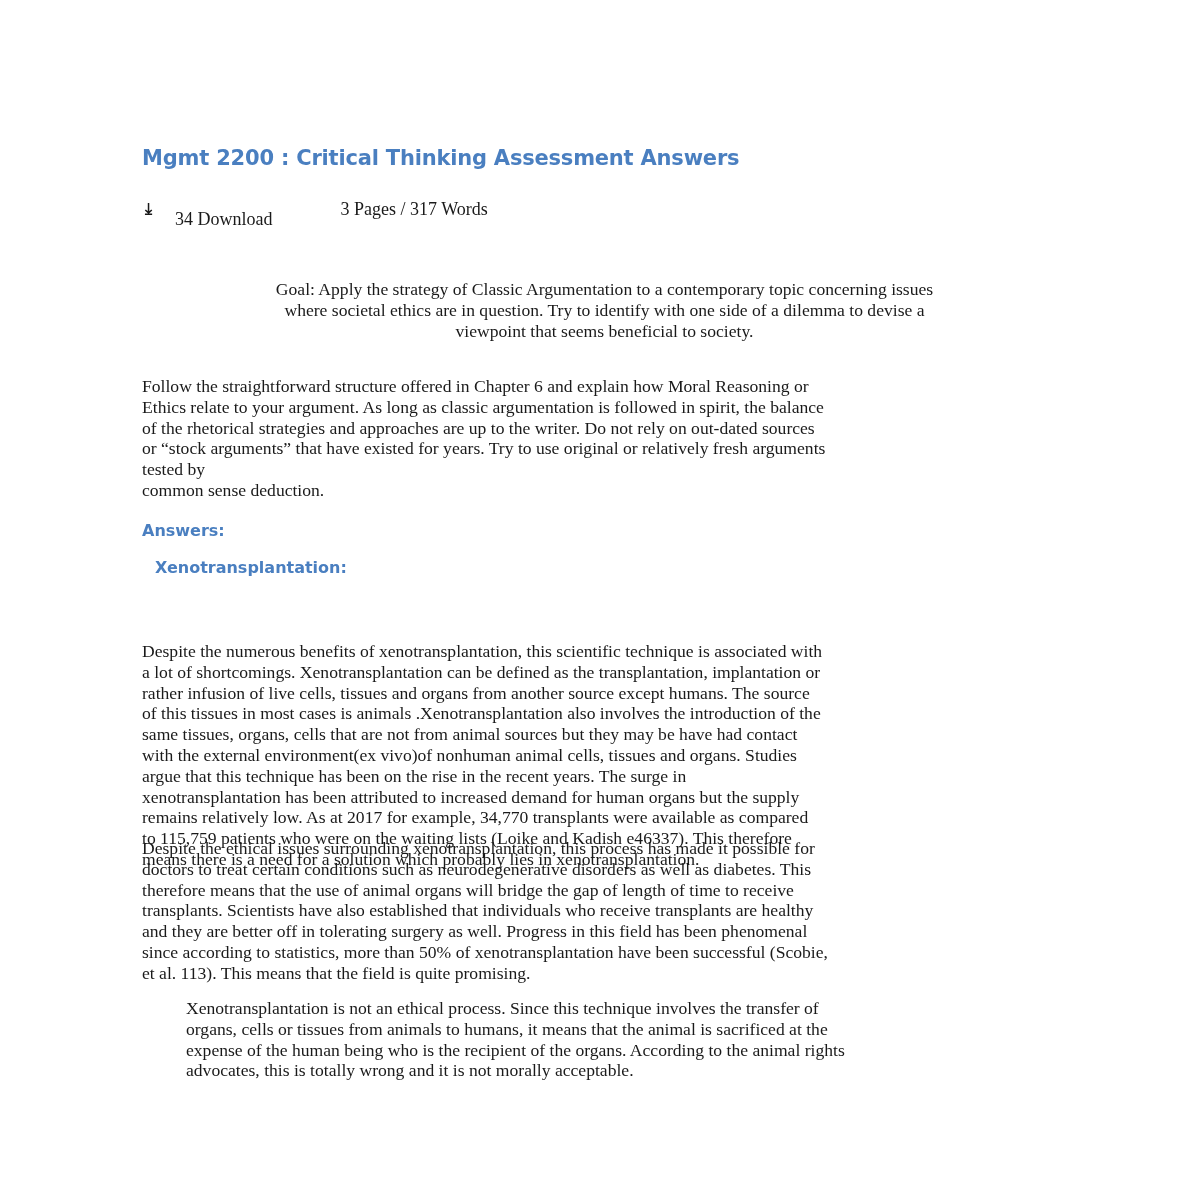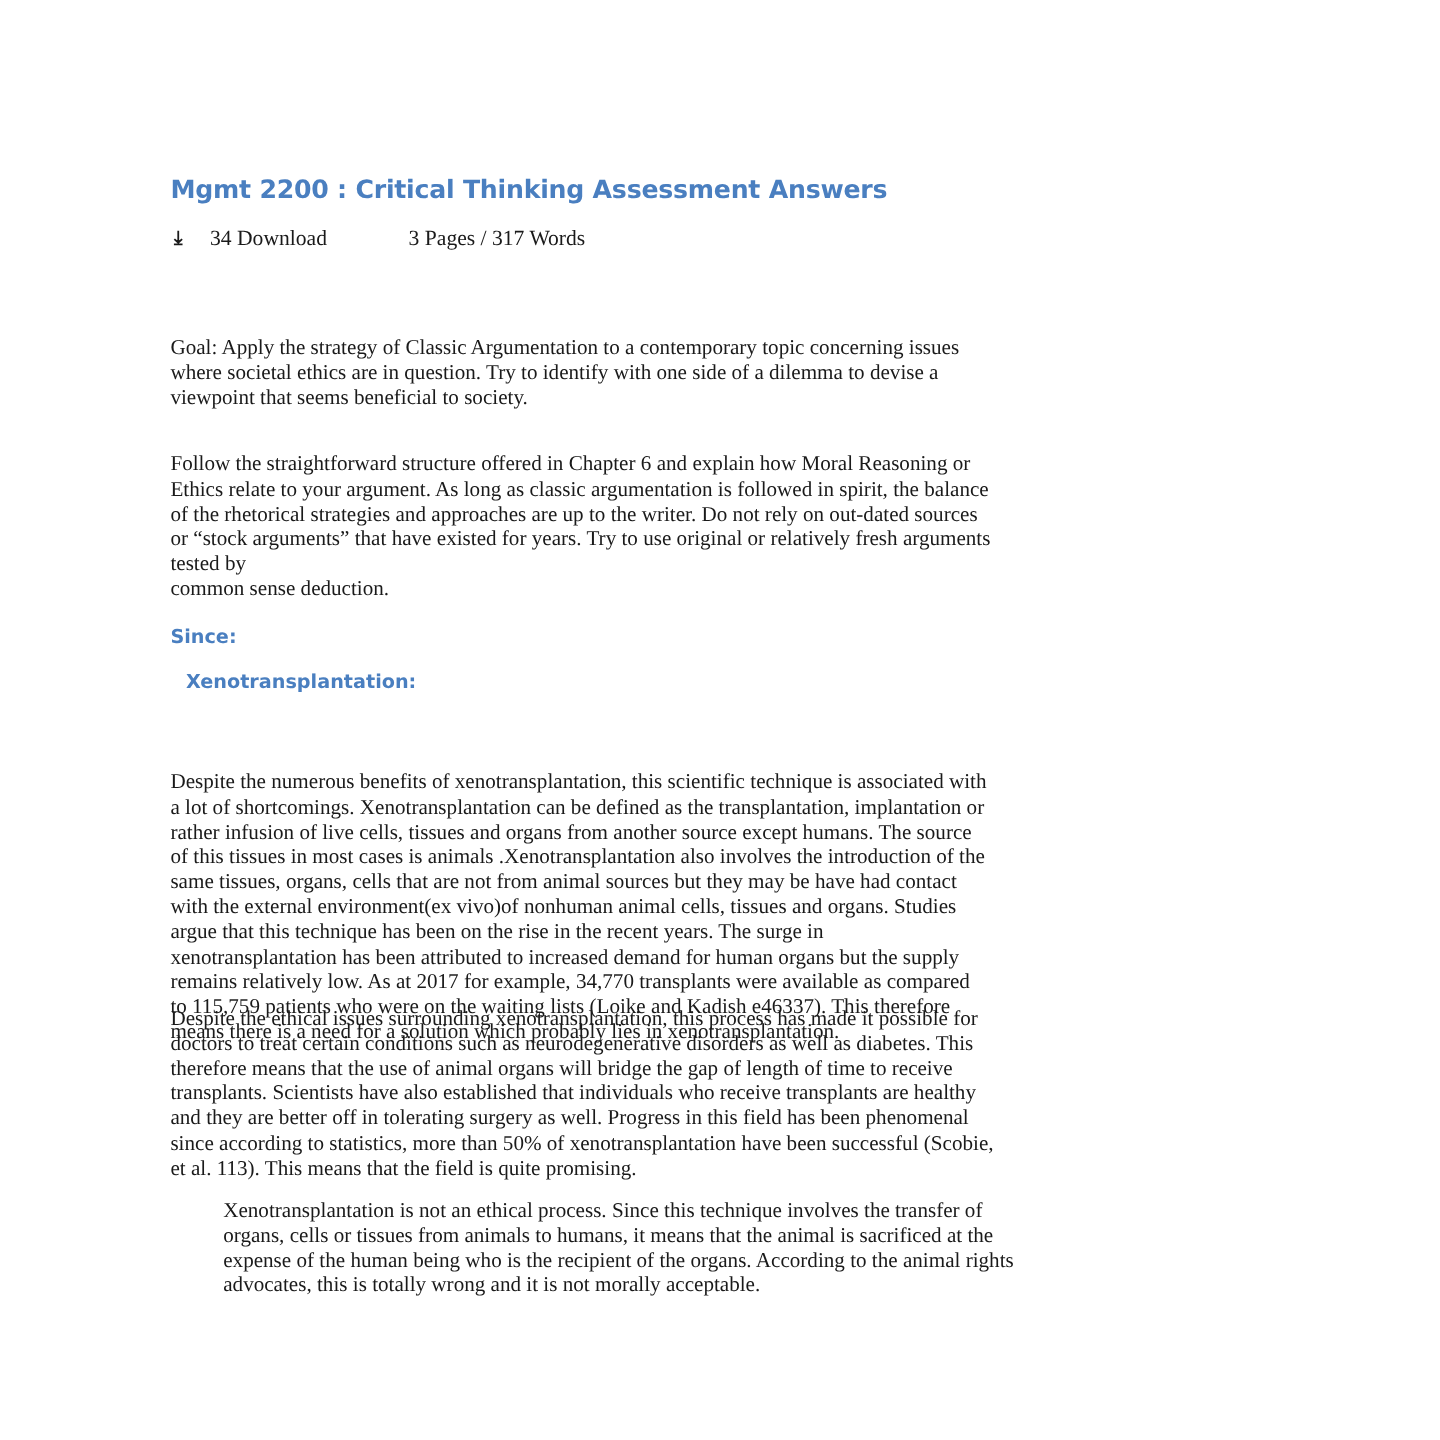--- a/index.html
+++ b/index.html
@@ -9,21 +9,21 @@
       position: absolute; top: 146px; left: 0;
       font-family: "DejaVu Sans", sans-serif; font-weight: bold;
       font-size: 21px; color: #4a7fc0; white-space: nowrap; letter-spacing: -0.2px;
     }
     .meta {
       position: absolute; top: 188px; left: 0;
       font-family: "Liberation Serif", serif; font-size: 18px; color: #1a1a1a;
       white-space: nowrap; display: flex; align-items: center;
     }
     .meta .dl-icon { display: inline-block; width: 14px; margin-left: 3px; margin-right: 16px; font-weight: bold; font-size: 16px; }
-    .meta .downloads { margin-right: 68px; }
+    .meta .downloads { margin-right: 68px; margin-top: 21px; }
     .body-text {
       font-family: "Liberation Serif", serif; font-size: 17.6px; line-height: 20.8px;
       color: #1a1a1a; margin: 0; white-space: pre-line;
     }
     .p { position: absolute; left: 0; width: 925px; }
     .heading {
       position: absolute; left: 0;
       font-family: "DejaVu Sans", sans-serif; font-weight: bold; font-size: 16px;
       color: #4a7fc0;
     }
@@ -33,32 +33,32 @@
 
 <div class="page">
   <div class="title">Mgmt 2200 : Critical Thinking Assessment Answers</div>
 
   <div class="meta">
     <span class="dl-icon">⤓</span>
     <span class="downloads">34 Download</span>
     <span>3 Pages / 317 Words</span>
   </div>
 
-  <p class="p body-text" style="top:279px;">Goal: Apply the strategy of Classic Argumentation to a contemporary topic concerning issues
+  <p class="p body-text" style="top:279px;text-align:center;">Goal: Apply the strategy of Classic Argumentation to a contemporary topic concerning issues
 where societal ethics are in question. Try to identify with one side of a dilemma to devise a
 viewpoint that seems beneficial to society.</p>
 
   <p class="p body-text" style="top:376px;">Follow the straightforward structure offered in Chapter 6 and explain how Moral Reasoning or
 Ethics relate to your argument. As long as classic argumentation is followed in spirit, the balance
 of the rhetorical strategies and approaches are up to the writer. Do not rely on out-dated sources
 or “stock arguments” that have existed for years. Try to use original or relatively fresh arguments
 tested by
 common sense deduction.</p>
 
-  <div class="heading" style="top:521px;">Since:</div>
+  <div class="heading" style="top:521px;">Answers:</div>
 
   <div class="heading" style="top:558px;margin-left:13px;">Xenotransplantation:</div>
 
   <p class="p body-text" style="top:595px;margin-top:46px;">Despite the numerous benefits of xenotransplantation, this scientific technique is associated with
 a lot of shortcomings. Xenotransplantation can be defined as the transplantation, implantation or
 rather infusion of live cells, tissues and organs from another source except humans. The source
 of this tissues in most cases is animals .Xenotransplantation also involves the introduction of the
 same tissues, organs, cells that are not from animal sources but they may be have had contact
 with the external environment(ex vivo)of nonhuman animal cells, tissues and organs. Studies
 argue that this technique has been on the rise in the recent years. The surge in

